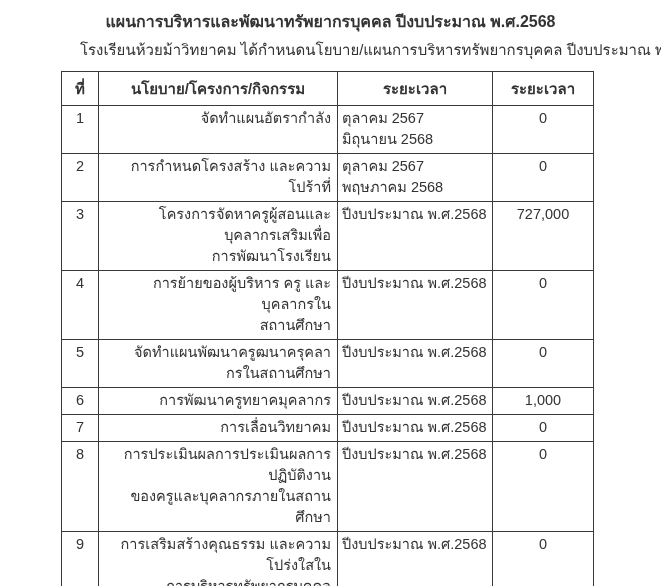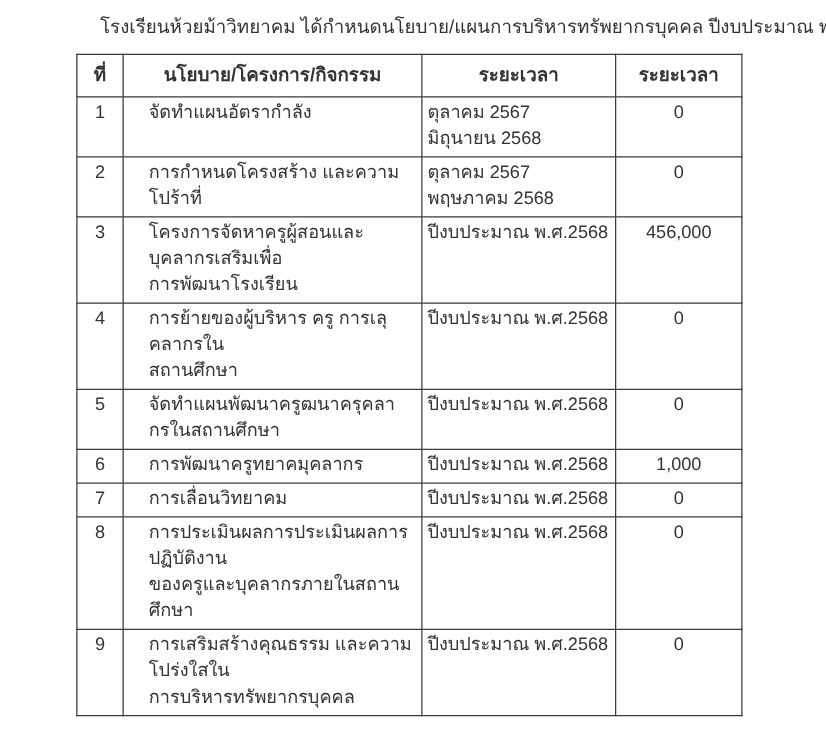--- a/index.html
+++ b/index.html
@@ -50,29 +50,30 @@
     line-height: 21px;
     font-size: 15px;
   }
   .plan-table td {
     vertical-align: top;
     line-height: 21px;
     padding: 2px 4px 3px 4px;
     white-space: pre-line;
   }
   td.c-no { text-align: center; }
-  td.c-policy { text-align: left; padding-left: 20px; padding-right: 6px; }
+  td.c-policy { text-align: right; padding-left: 20px; padding-right: 6px; }
   td.c-period { text-align: left; }
   td.c-budget { text-align: center; }
 </style>
 </head>
 <body>
 
 <div class="doc">
 
+  <div class="title-line">แผนการบริหารและพัฒนาทรัพยากรบุคคล ปีงบประมาณ พ.ศ.2568</div>
   <div class="intro-line">โรงเรียนห้วยม้าวิทยาคม  ได้กำหนดนโยบาย/แผนการบริหารทรัพยากรบุคคล ปีงบประมาณ พ.ศ.2568 ดังนี้</div>
 
   <table class="plan-table">
     <colgroup>
       <col style="width:37px">
       <col style="width:239px">
       <col style="width:155px">
       <col style="width:101px">
     </colgroup>
     <thead>
@@ -96,25 +97,25 @@
         <td class="c-policy">การกำหนดโครงสร้าง และความโปร้าที่</td>
         <td class="c-period">ตุลาคม 2567
 พฤษภาคม 2568</td>
         <td class="c-budget">0</td>
       </tr>
       <tr>
         <td class="c-no">3</td>
         <td class="c-policy">โครงการจัดหาครูผู้สอนและบุคลากรเสริมเพื่อ
 การพัฒนาโรงเรียน</td>
         <td class="c-period">ปีงบประมาณ พ.ศ.2568</td>
-        <td class="c-budget">456,000</td>
+        <td class="c-budget">727,000</td>
       </tr>
       <tr>
         <td class="c-no">4</td>
-        <td class="c-policy">การย้ายของผู้บริหาร ครู การเลุคลากรใน
+        <td class="c-policy">การย้ายของผู้บริหาร ครู และบุคลากรใน
 สถานศึกษา</td>
         <td class="c-period">ปีงบประมาณ พ.ศ.2568</td>
         <td class="c-budget">0</td>
       </tr>
       <tr>
         <td class="c-no">5</td>
         <td class="c-policy">จัดทำแผนพัฒนาครูฒนาครุคลากรในสถานศึกษา</td>
         <td class="c-period">ปีงบประมาณ พ.ศ.2568</td>
         <td class="c-budget">0</td>
       </tr>

